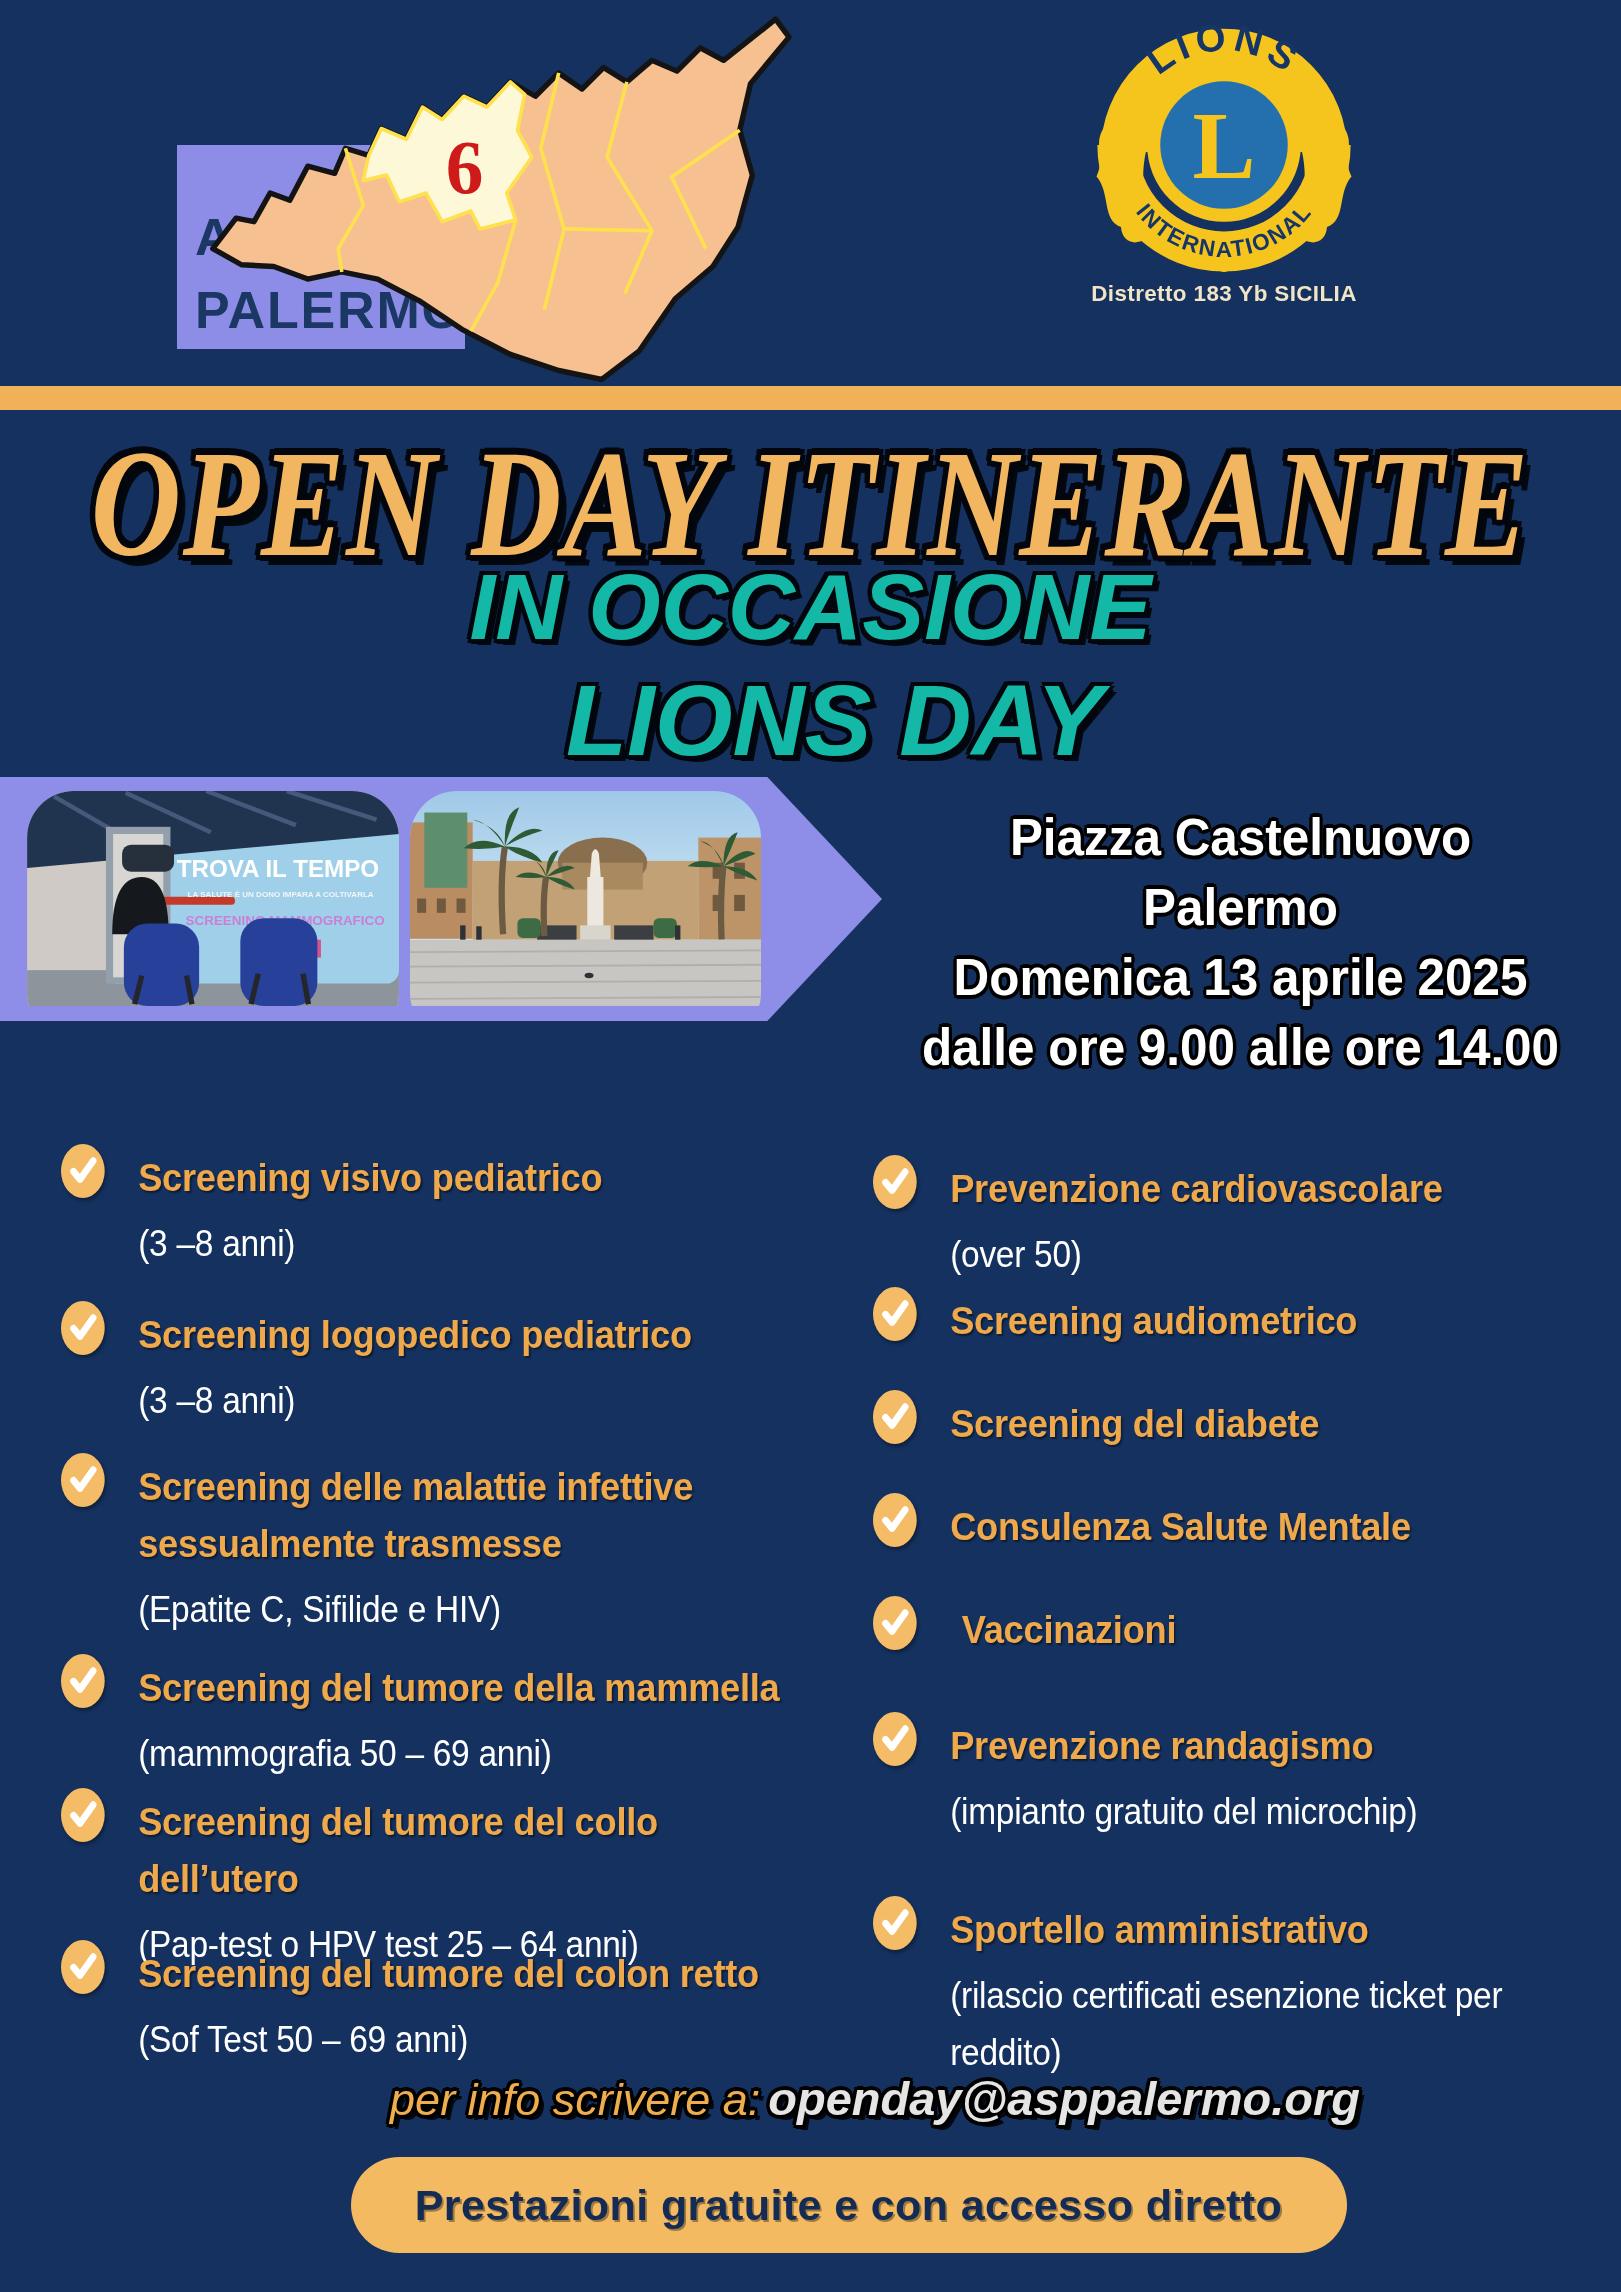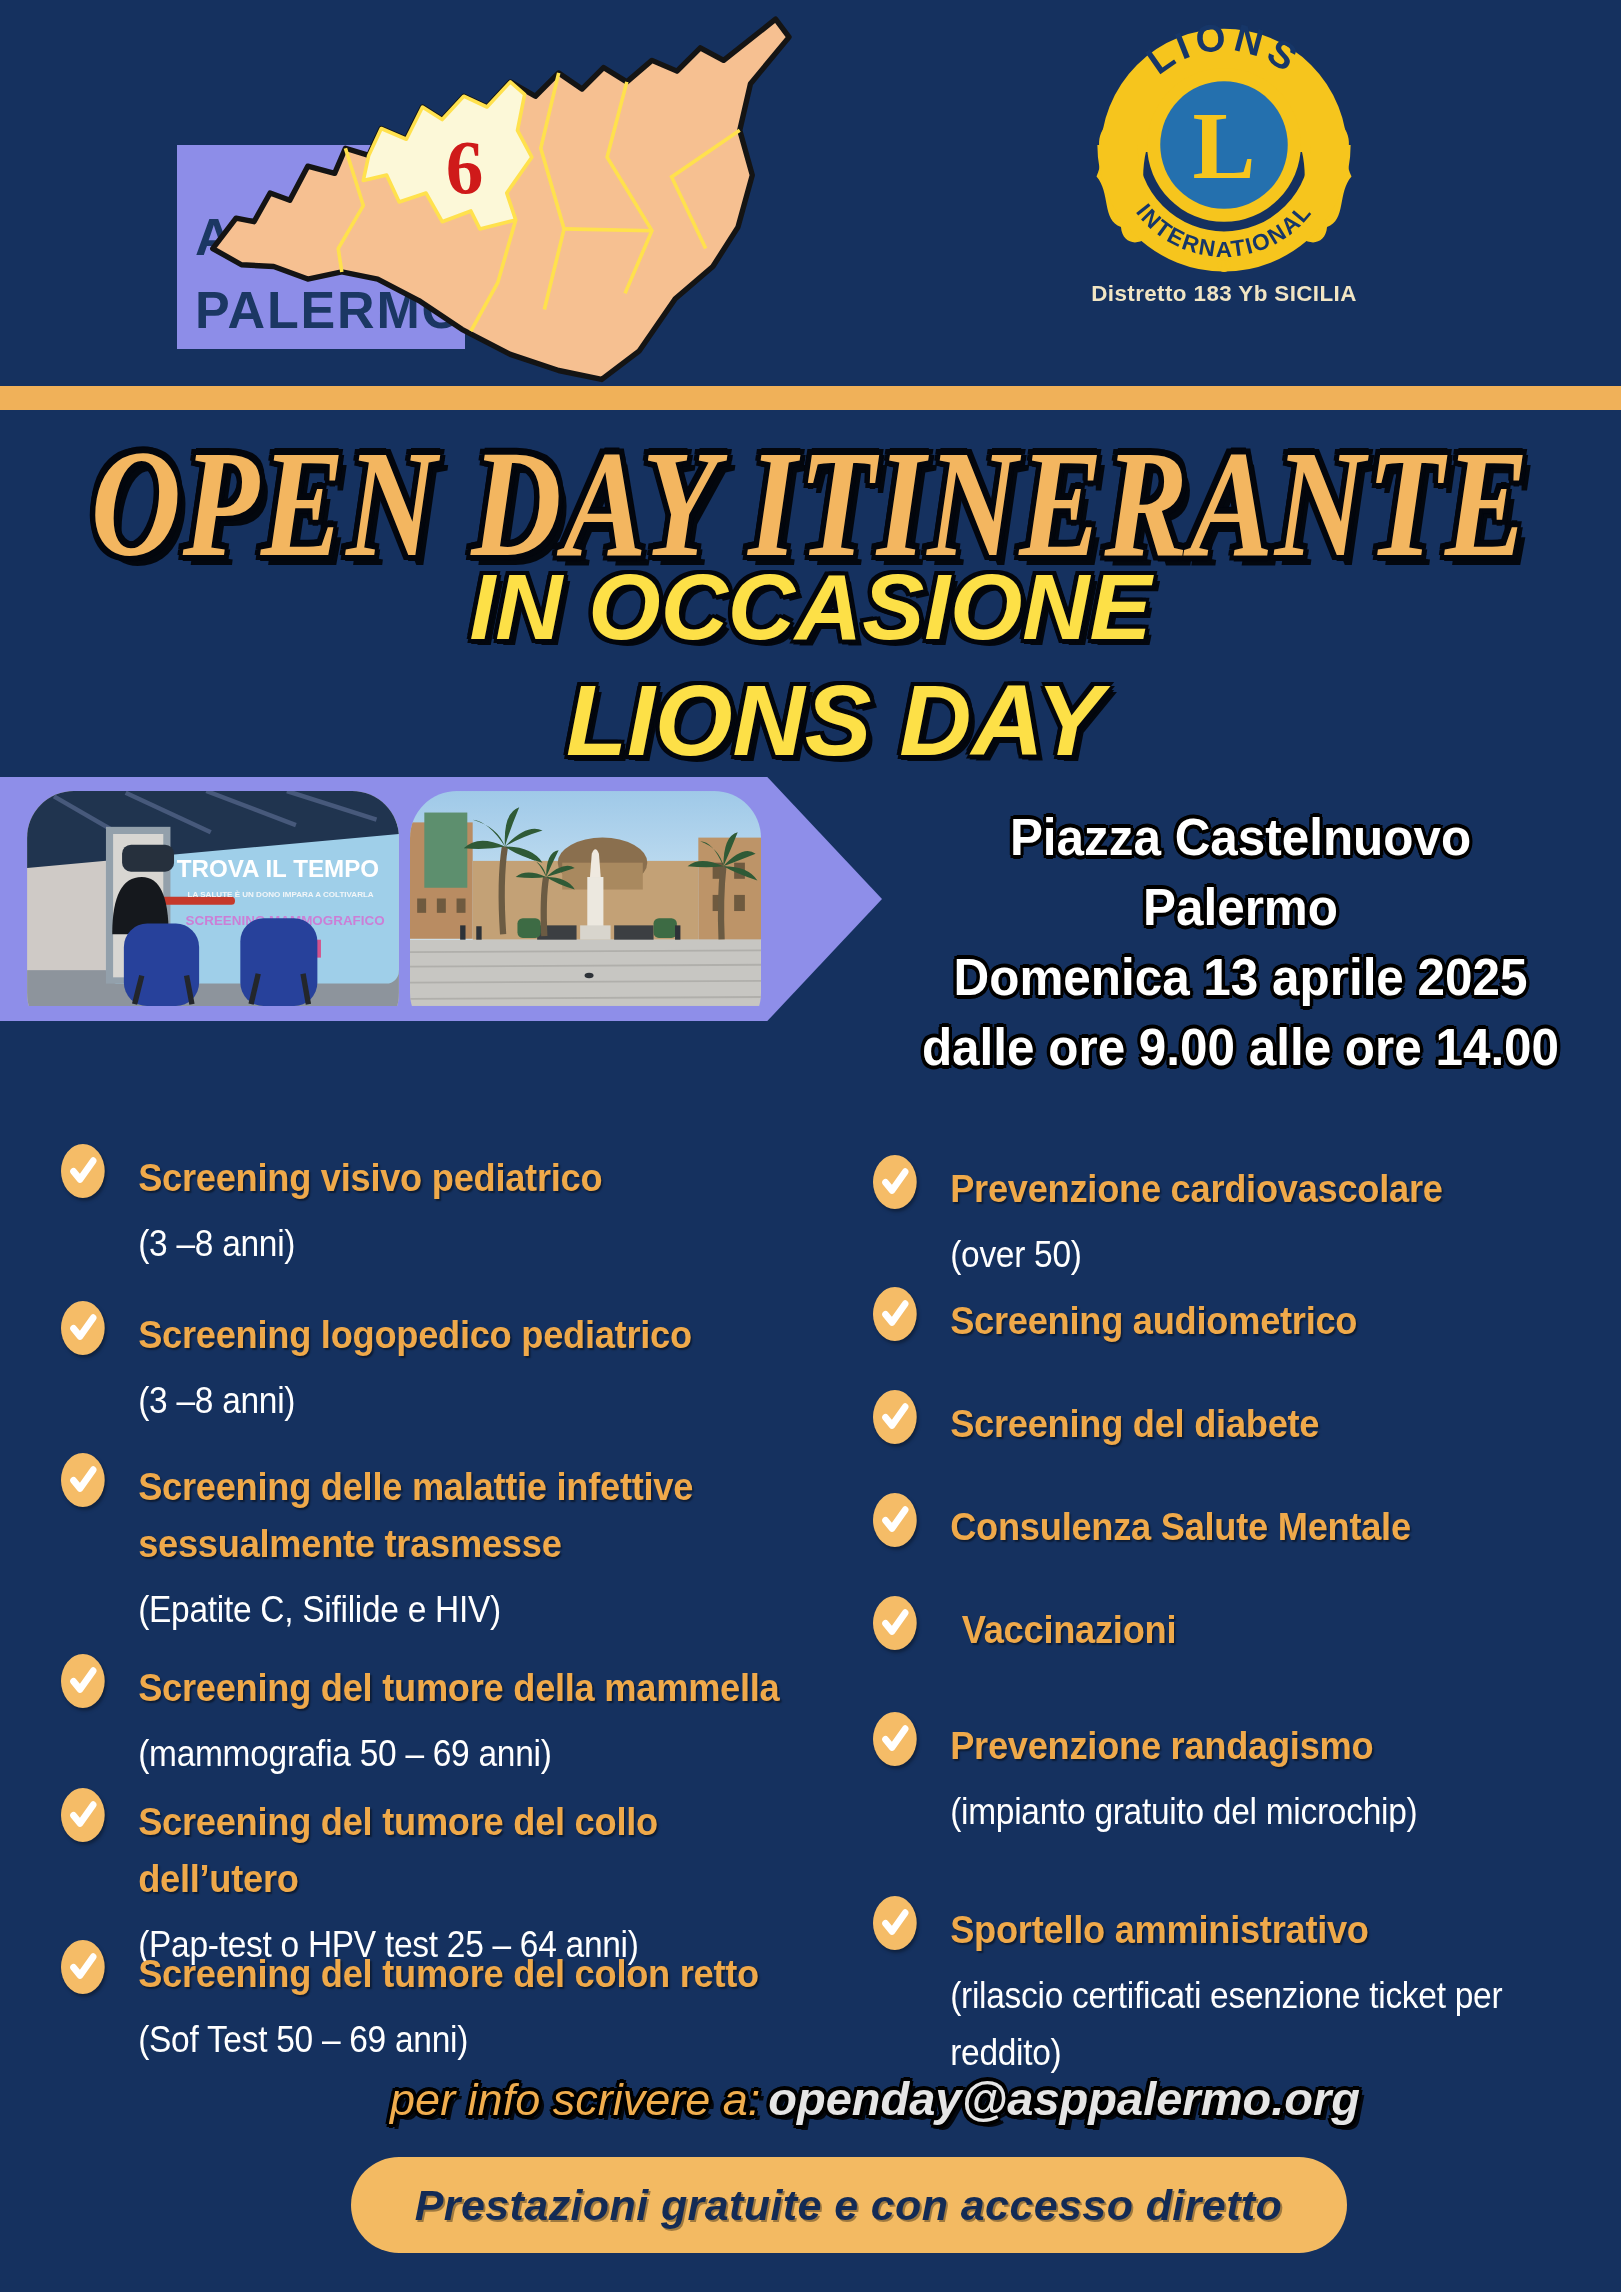--- a/index.html
+++ b/index.html
@@ -19,21 +19,21 @@
   .gold-band{position:absolute;left:0;top:386px;width:100%;height:24px;background:#f0b159;}
 
   
   .main-title{position:absolute;left:0;right:0;top:428px;text-align:center;
     font-family:"Liberation Serif","DejaVu Serif",serif;font-style:italic;font-weight:bold;
     font-size:125px;line-height:1;letter-spacing:1.8px;color:#f3b660;
     transform:scaleY(1.22);transform-origin:center top;
     text-shadow:-4.5px -4.5px 0 #03060d,4.5px -4.5px 0 #03060d,-4.5px 4.5px 0 #03060d,4.5px 4.5px 0 #03060d,
       0 5.4px 0 #03060d,5.4px 0 0 #03060d,0 -5.4px 0 #03060d,-5.4px 0 0 #03060d,8px 8px 0 rgba(0,0,0,.85);}
   .sub-title{position:absolute;left:0;right:0;text-align:center;font-weight:bold;font-style:italic;
-    color:#fde047;
+    color:#14b8a6;
     text-shadow:-3.6px -3.6px 0 #03060d,3.6px -3.6px 0 #03060d,-3.6px 3.6px 0 #03060d,3.6px 3.6px 0 #03060d,
       0 4.5px 0 #03060d,4.5px 0 0 #03060d,0 -4.5px 0 #03060d,-4.5px 0 0 #03060d,6.3px 6.3px 0 rgba(0,0,0,.85);}
   .sub1{top:561px;font-size:93px;line-height:1;}
   .sub2{top:670px;font-size:100px;line-height:1;padding-left:48px;}
 
   
   .photo-band{position:absolute;left:0;top:777px;width:882px;height:244px;background:#8e8ee9;
     -webkit-clip-path:polygon(0 0,87% 0,100% 50%,87% 100%,0 100%);
     clip-path:polygon(0 0,87% 0,100% 50%,87% 100%,0 100%);}
   .photo{position:absolute;top:14.3px;height:249px;border-radius:47px;overflow:hidden;}
@@ -64,21 +64,21 @@
 
   
   .info-line{position:absolute;left:0;right:0;top:2071px;text-align:center;padding-left:129px;
     color:#f0ad4e;font-style:italic;
     text-shadow:-2.7px -2.7px 0 #000,2.7px -2.7px 0 #000,-2.7px 2.7px 0 #000,2.7px 2.7px 0 #000,
       0 3.6px 0 #000,3.6px 0 0 #000,0 -3.6px 0 #000,-3.6px 0 0 #000,5.4px 5.4px 0 rgba(0,0,0,.85);}
   .info-prefix{font-size:45px;margin-right:8px;}
   .info-email{font-size:47px;font-weight:bold;color:#e5e5e5;}
   .pill{position:absolute;top:2157px;left:calc(50% + 38px);transform:translateX(-50%);
     width:996px;height:96px;border-radius:48px;background:#f3ba62;
-    text-align:center;line-height:96px;color:#142b55;font-weight:bold;font-style:italic;
+    text-align:center;line-height:96px;color:#142b55;font-weight:bold;
     font-size:43px;letter-spacing:0.4px;text-shadow:1.8px 1.8px 0 rgba(0,0,0,.35);}
 </style>
 </head>
 <body>
 
 <div class="poster">
 
   <div class="asp-rect"></div>
   <div class="asp-line asp-line1">ASP</div>
   <div class="asp-line asp-line2">PALERMO</div>

